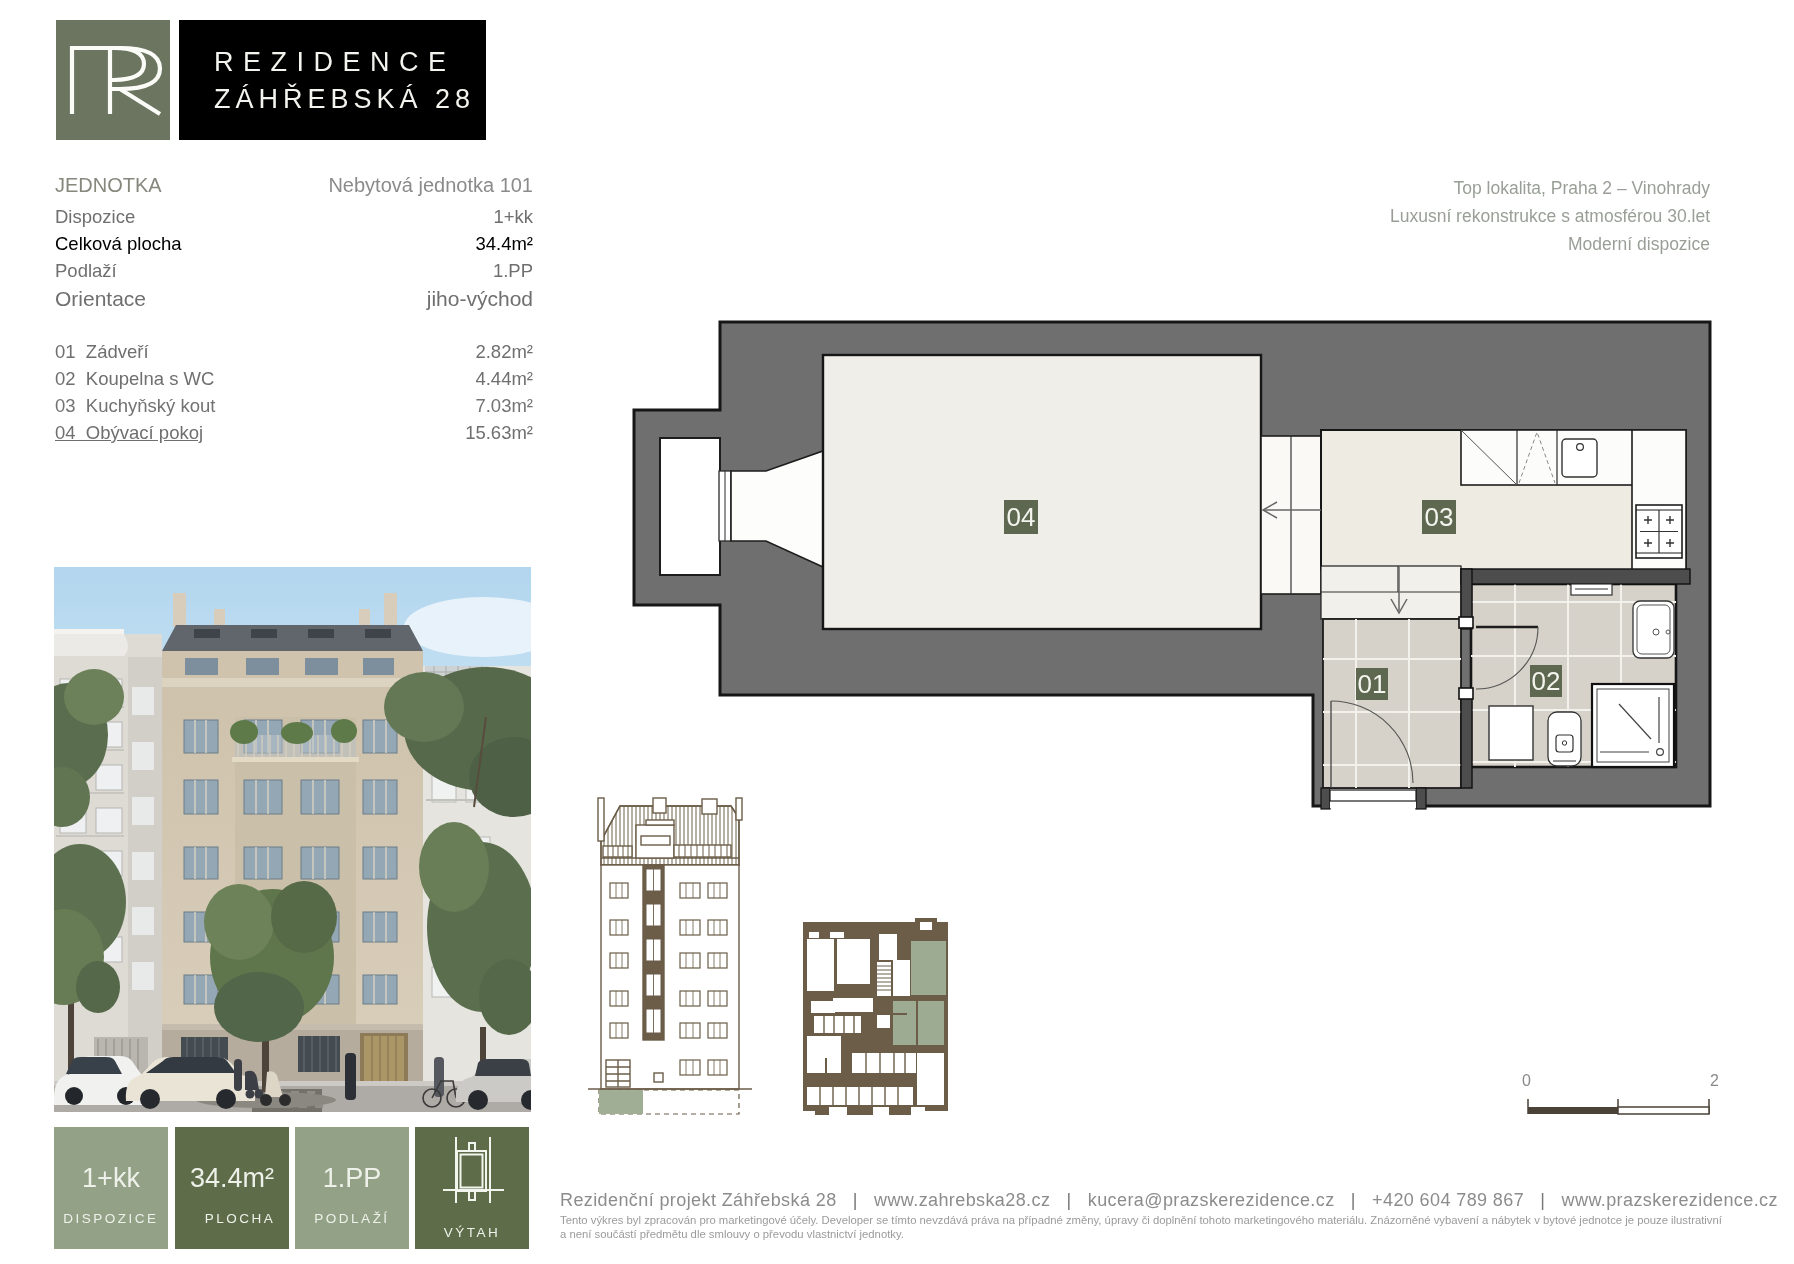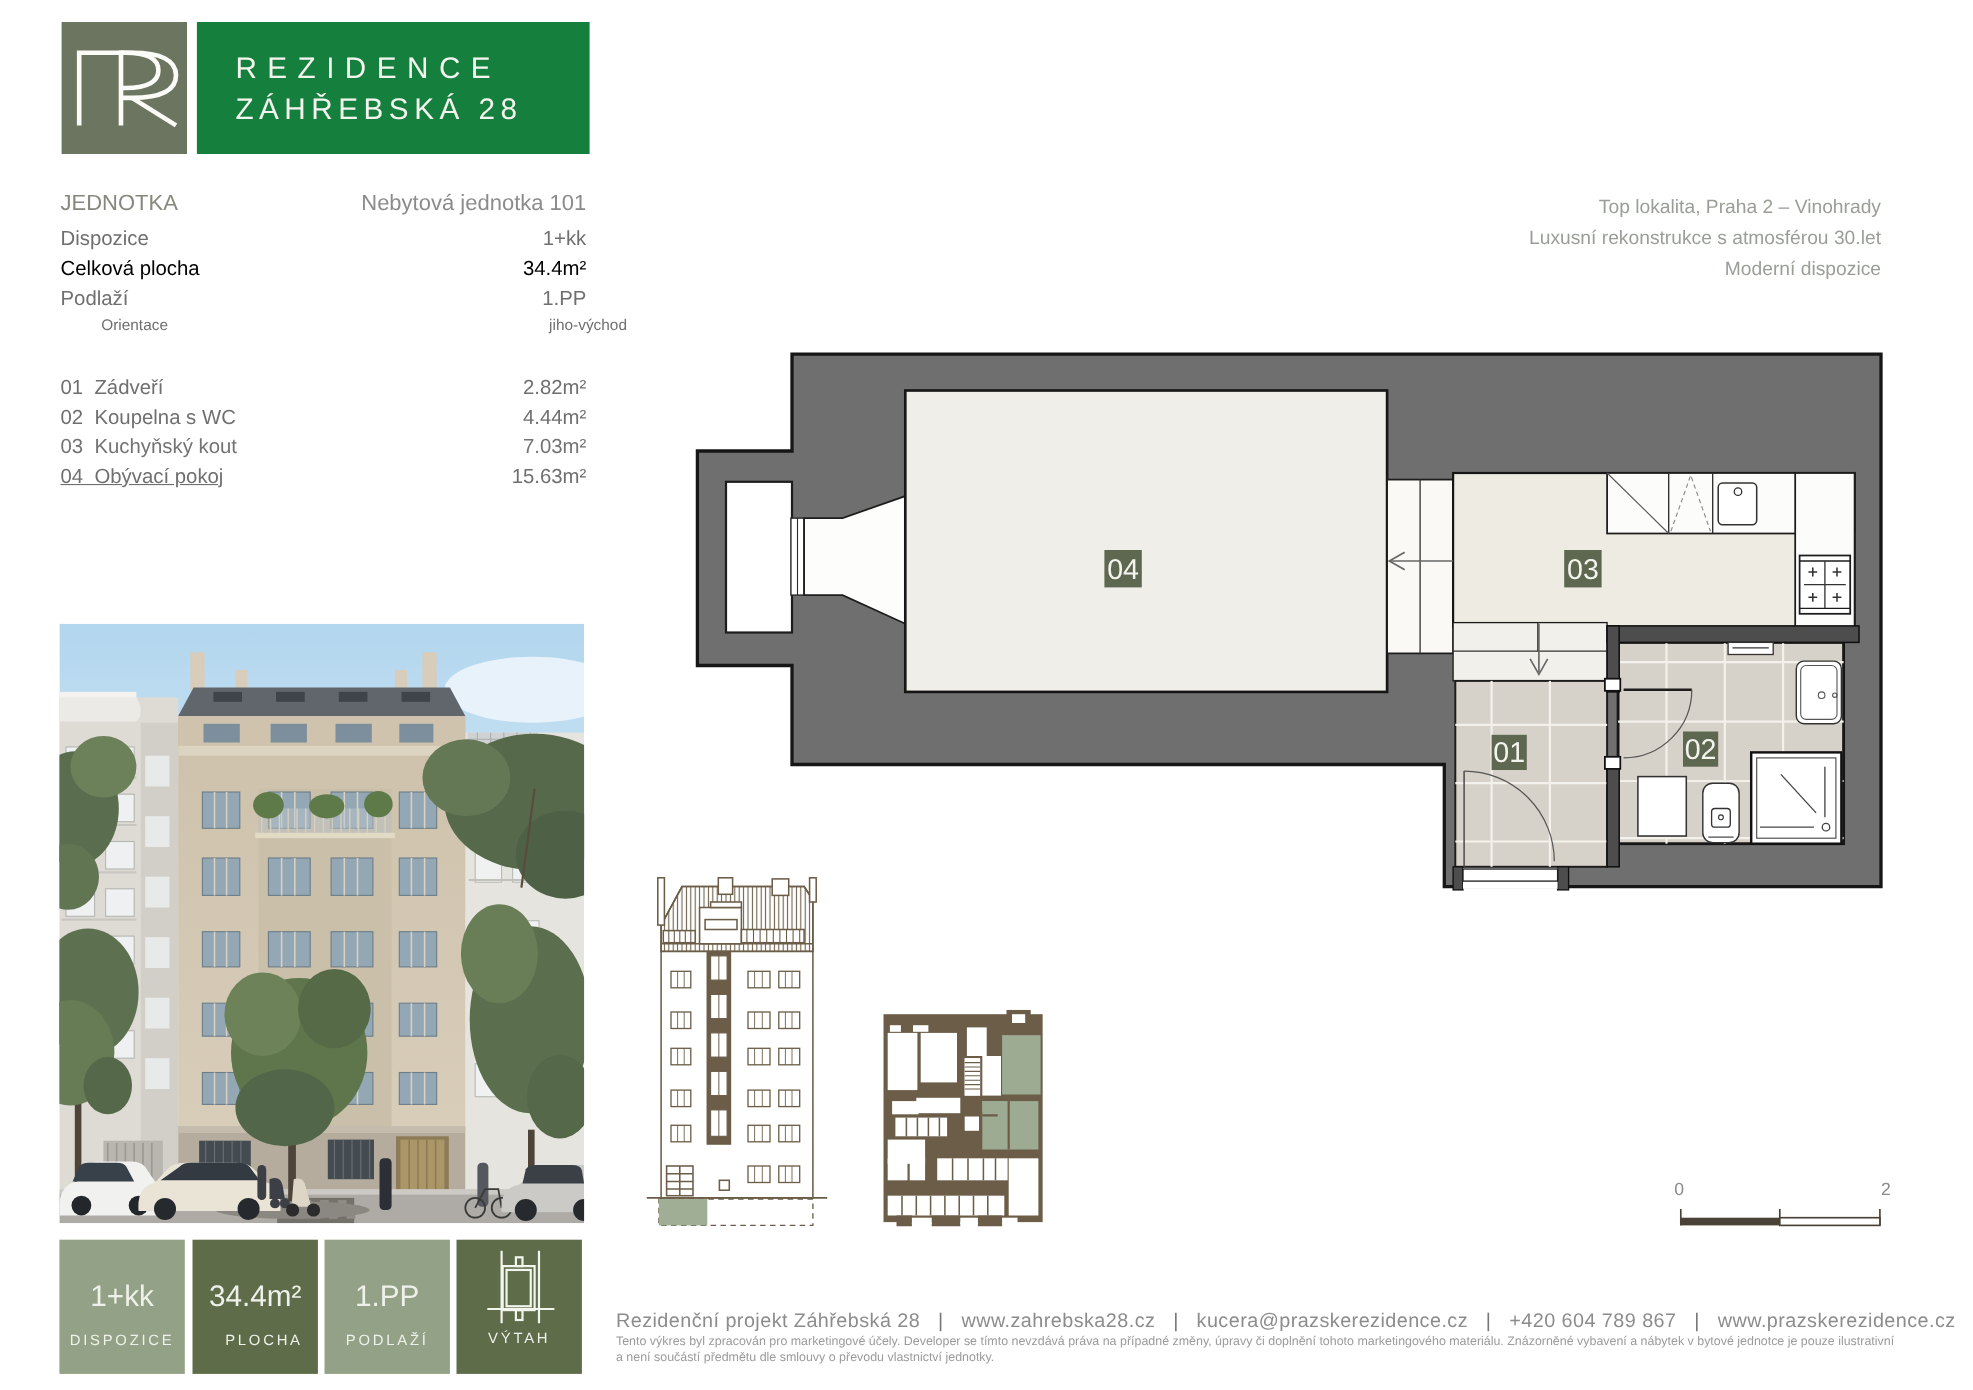--- a/index.html
+++ b/index.html
@@ -14,38 +14,38 @@
 <svg width="114" height="120" viewBox="0 0 114 120" style="position:absolute;left:0;top:0;">
   <g fill="none" stroke="#fbfbf8" stroke-width="4.2">
     <path d="M16,94 V28 H64 Q104,28 104,48.5 Q104,69 64,69 H54"></path>
     <path d="M54,94 V26"></path>
     <path d="M54,28 H58 Q88,28 88,44 Q88,59.5 58,60 H54"></path>
     <path d="M64,69 L104,94"></path>
   </g>
 </svg>
 </div>
 
-<div class="abs" id="logoBand" style="left:179px;top:20px;width:357px;height:120px;background:#15803d;color:#f4f4ef;">
+<div class="abs" id="logoBand" style="left:179px;top:20px;width:307px;height:120px;background:#000000;color:#f4f4ef;">
   <div class="abs" style="left:35px;top:27px;font-size:27px;letter-spacing:9.5px;">REZIDENCE</div>
   <div class="abs" style="left:35px;top:64px;font-size:27px;letter-spacing:5px;">ZÁHŘEBSKÁ 28</div>
 </div>
 
 <div class="abs" style="left:55px;top:174px;width:478px;font-size:20px;color:#85887c;">JEDNOTKA
   <span style="position:absolute;right:0;color:#8b8b8b;">Nebytová jednotka 101</span></div>
 
 <div class="abs" style="left:55px;top:206px;width:478px;font-size:18.5px;color:#6f6f6f;">Dispozice
   <span style="position:absolute;right:0;">1+kk</span></div>
 
 <div class="abs" style="left:55px;top:233px;width:478px;font-size:18.5px;color:#000000;">Celková plocha
   <span style="position:absolute;right:0;">34.4m²</span></div>
 
 <div class="abs" style="left:55px;top:260px;width:478px;font-size:18.5px;color:#6f6f6f;">Podlaží
   <span style="position:absolute;right:0;">1.PP</span></div>
 
-<div class="abs" style="left:55px;top:287px;width:478px;font-size:14px;color:#6f6f6f;margin-left:37px;">Orientace
+<div class="abs" style="left:55px;top:287px;width:478px;font-size:21px;color:#6f6f6f;">Orientace
   <span style="position:absolute;right:0;">jiho-východ</span></div>
 
 <div class="abs" style="left:55px;top:341px;width:478px;font-size:18.5px;color:#6f6f6f;">01&nbsp;&nbsp;Zádveří
   <span style="position:absolute;right:0;">2.82m²</span></div>
 
 <div class="abs" style="left:55px;top:368px;width:478px;font-size:18.5px;color:#6f6f6f;">02&nbsp;&nbsp;Koupelna s WC
   <span style="position:absolute;right:0;">4.44m²</span></div>
 
 <div class="abs" style="left:55px;top:395px;width:478px;font-size:18.5px;color:#737373;">03&nbsp;&nbsp;Kuchyňský kout
   <span style="position:absolute;right:0;">7.03m²</span></div>
@@ -677,21 +677,21 @@
     <g stroke="#f2f4ee" fill="none" stroke-width="2">
       <line x1="41" y1="10" x2="41" y2="76"></line>
       <line x1="75" y1="10" x2="75" y2="76"></line>
       <line x1="28" y1="63" x2="89" y2="63"></line>
       <rect x="42" y="24" width="29" height="40"></rect>
       <rect x="45.5" y="27.5" width="22" height="33"></rect>
       <rect x="54" y="16" width="6" height="8"></rect>
       <rect x="54" y="64" width="6" height="9"></rect>
     </g>
   </svg>
-  <div style="margin-top:4px;font-size:13.5px;letter-spacing:2.5px;">VÝTAH</div>
+  <div style="margin-top:20px;font-size:13.5px;letter-spacing:2.5px;">VÝTAH</div>
 </div>
 
 <div class="abs" style="left:1510px;top:1068px;width:230px;height:50px;">
 <svg width="230" height="50" viewBox="0 0 230 50">
   <text x="12" y="18" font-size="16" fill="#8a8a8a">0</text>
   <text x="200" y="18" font-size="16" fill="#8a8a8a">2</text>
   <g stroke="#4a4137" stroke-width="1.5" fill="none">
     <line x1="18" y1="31" x2="18" y2="46"></line>
     <line x1="108" y1="31" x2="108" y2="46"></line>
     <line x1="199" y1="31" x2="199" y2="46"></line>

